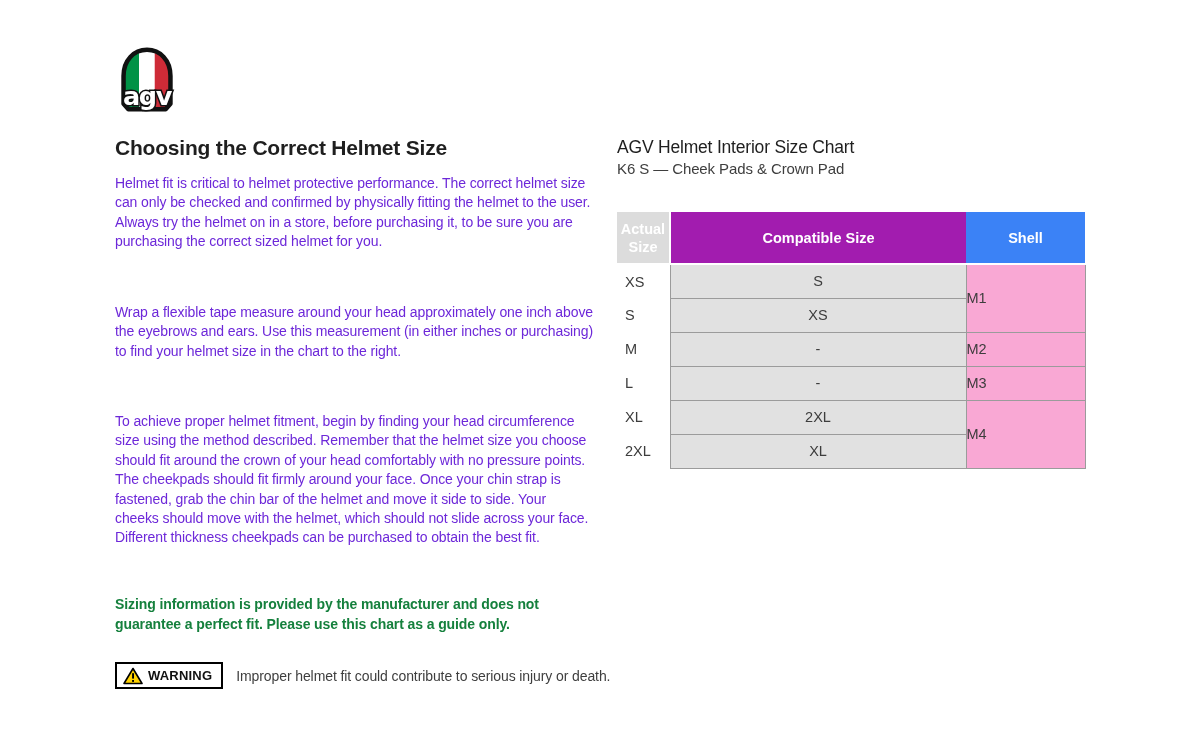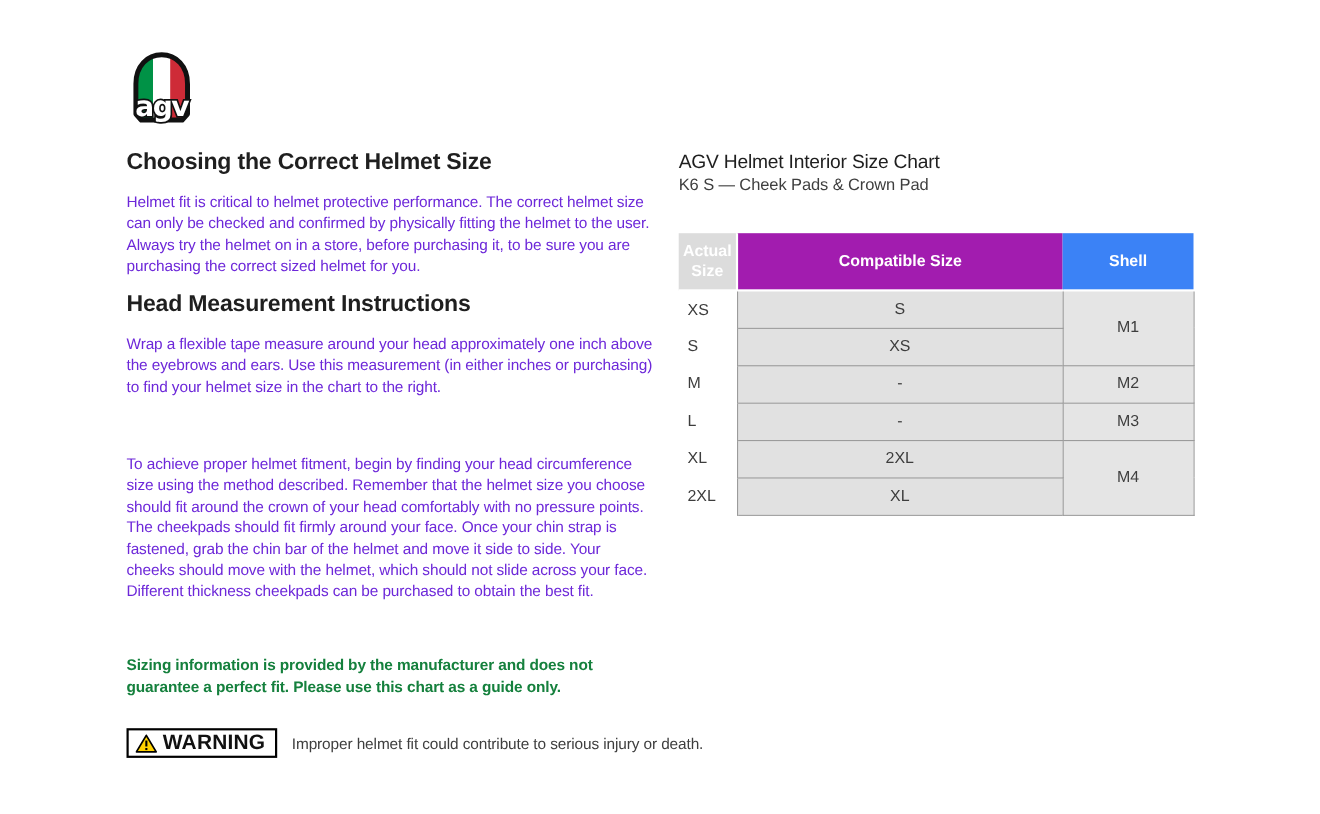--- a/index.html
+++ b/index.html
@@ -63,21 +63,21 @@
   .warning-box {
     display: flex;
     align-items: center;
     gap: 5px;
     border: 2px solid #000000;
     background: #ffffff;
     padding: 2px 9px 2px 6px;
     height: 27px;
   }
   .warning-label {
-    font-size: 19px;
+    font-size: 13px;
     font-weight: 700;
     color: #111111;
     letter-spacing: 0.2px;
   }
   .warning-text {
     font-size: 14px;
     color: #3e3e3e;
     letter-spacing: -0.1px;
   }
 
@@ -133,22 +133,21 @@
     text-align: left;
     padding-left: 8px;
     border-right: 1px solid #9b9b9b;
   }
   .size-table td.c-comp {
     background: #e1e1e1;
     text-align: center;
     border: 1px solid #9b9b9b;
   }
   .size-table td.c-shell {
-    background: #e5e5e5;
-    text-align: center;
+    background: #f9a8d4;
     border: 1px solid #9b9b9b;
   }
 </style>
 </head>
 <body>
 
 <div class="page">
 
   <div class="abs logo">
     <svg width="70" height="69" viewBox="0 0 100 100">
@@ -163,21 +162,20 @@
         <rect x="61.2" y="7" width="22.8" height="86" fill="#ce2b37"></rect>
       </g>
       <path d="M23,93 L16,85 L16,45 C16,22 31,7 50,7 C69,7 84,22 84,45 L84,85 L77,93 Z" fill="none" stroke="#111111" stroke-width="6.5" stroke-linejoin="round"></path>
       <text x="50" y="87" text-anchor="middle" font-family="'DejaVu Sans', sans-serif" font-size="37" font-weight="bold" fill="#ffffff" stroke="#111111" stroke-width="4.5" paint-order="stroke" letter-spacing="-2">agv</text>
     </svg>
   </div>
 
   <h2 class="abs sec-heading h1">Choosing the Correct Helmet Size</h2>
   <p class="abs sec-body p1">Helmet fit is critical to helmet protective performance. The correct helmet size can only be checked and confirmed by physically fitting the helmet to the user. Always try the helmet on in a store, before purchasing it, to be sure you are purchasing the correct sized helmet for you.</p>
 
-  <h2 class="abs sec-heading h2">Head Measurement Instructions</h2>
   <p class="abs sec-body p2">Wrap a flexible tape measure around your head approximately one inch above the eyebrows and ears. Use this measurement (in either inches or purchasing) to find your helmet size in the chart to the right.</p>
 
   <p class="abs sec-body p3">To achieve proper helmet fitment, begin by finding your head circumference size using the method described. Remember that the helmet size you choose should fit around the crown of your head comfortably with no pressure points. The cheekpads should fit firmly around your face. Once your chin strap is fastened, grab the chin bar of the helmet and move it side to side. Your cheeks should move with the helmet, which should not slide across your face. Different thickness cheekpads can be purchased to obtain the best fit.</p>
 
   <p class="abs disclaimer">Sizing information is provided by the manufacturer and does not guarantee a perfect fit. Please use this chart as a guide only.</p>
 
   <div class="abs warning-row">
     <div class="warning-box">
       <svg width="20" height="18" viewBox="0 0 20 18">
         <path d="M10 1.5 L19 16.5 L1 16.5 Z" fill="#ffd200" stroke="#000000" stroke-width="1.6" stroke-linejoin="round"></path>

